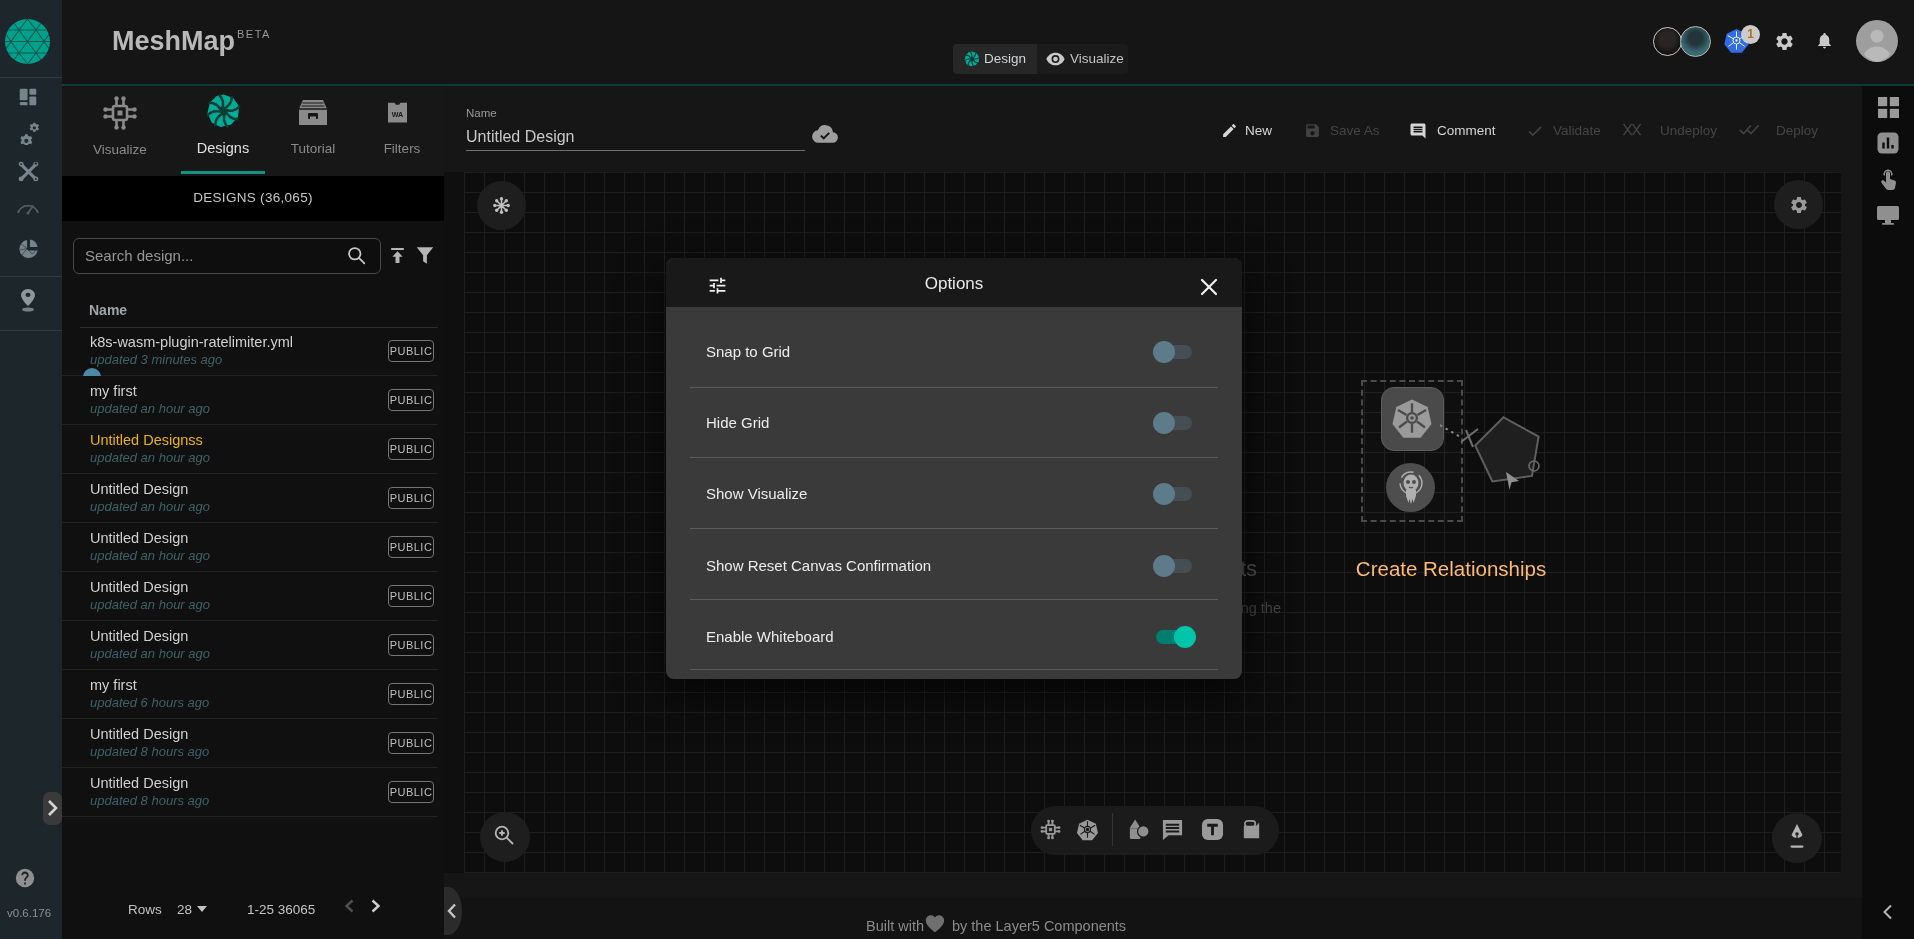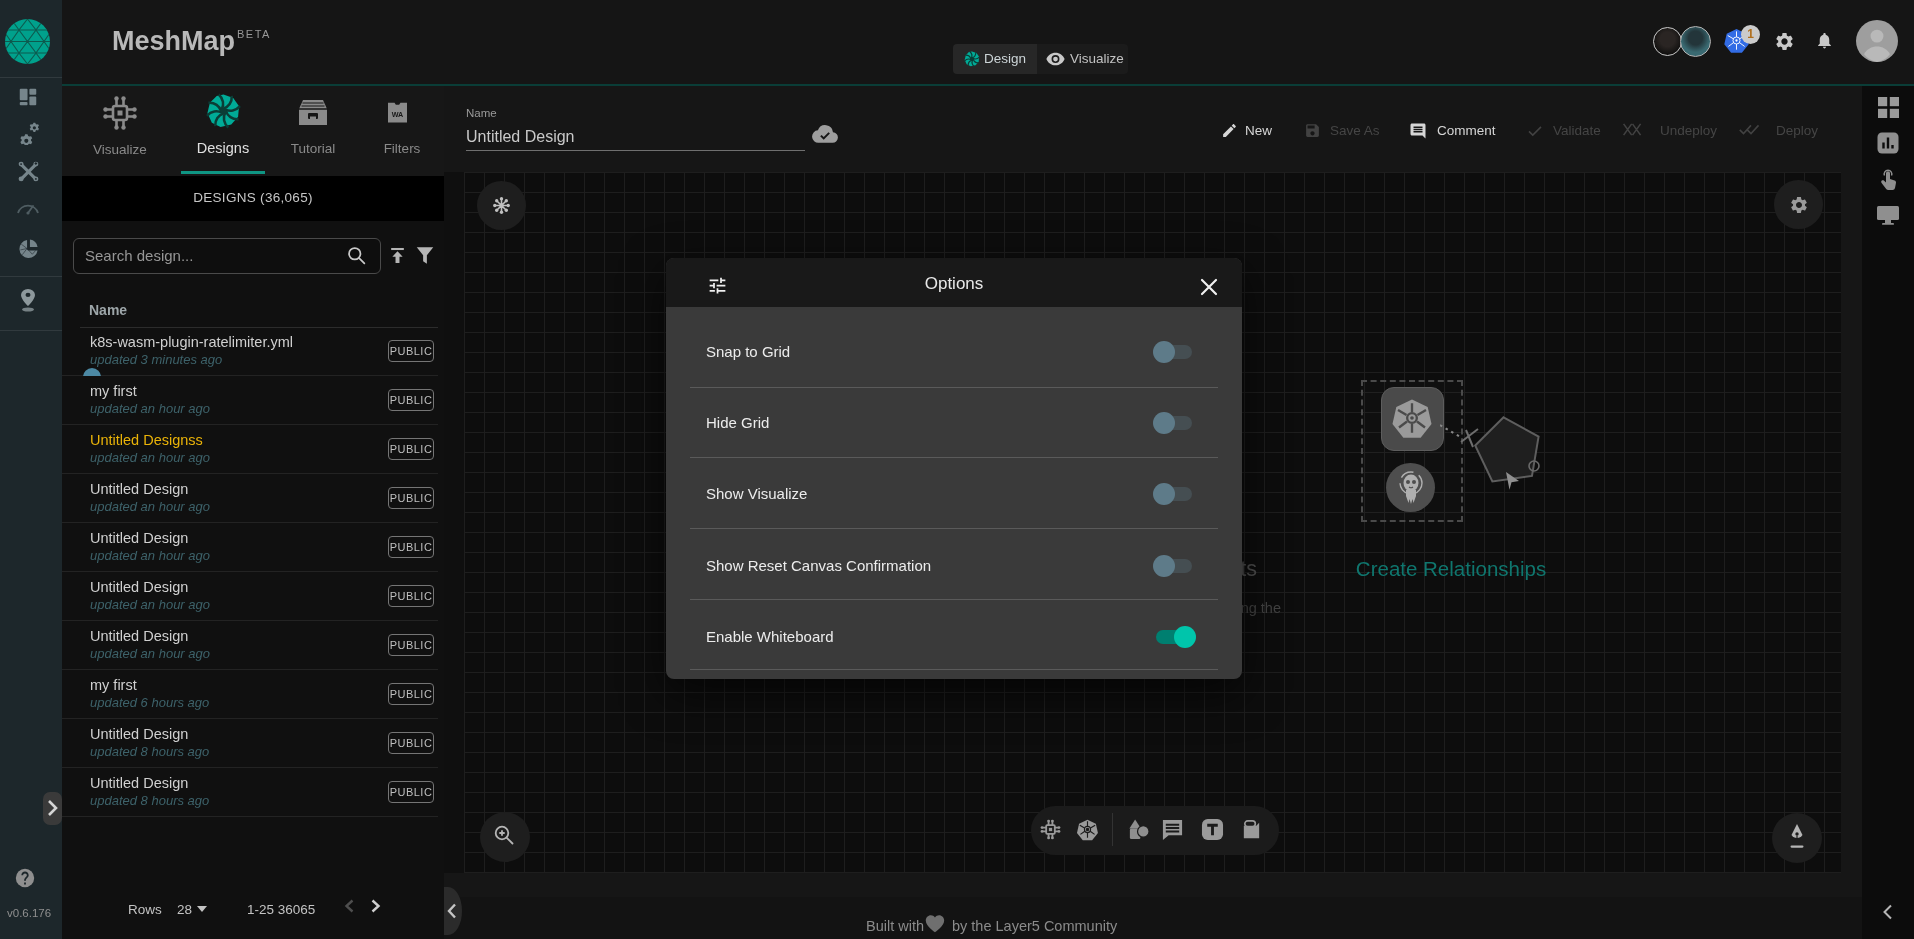--- a/index.html
+++ b/index.html
@@ -356,21 +356,21 @@
           <path fill="#b0b0b0" d="M10 20h10v6l-2.5 7-1-4-1.5 5-1.5-5-1 4-2.5-7z"></path>
         </g>
       </svg></div>
 <div class="abs" style="left:1440px;top:415px;width:110px;height:80px;" id="ic-penta"><svg viewBox="0 0 110 80" width="100%" height="100%">
 <path d="M0 10l22 13" stroke="#888" stroke-width="2" stroke-dasharray="2.5 4" fill="none"></path>
 <path d="M26 15l7 17M38 14l-17 13" stroke="#6e6e6e" stroke-width="2" fill="none"></path>
 <path d="M68 2l32 24-12 38H48L36 26z" fill="#1f1f1f" stroke="#5e5e5e" stroke-width="2" transform="rotate(-8 68 34)"></path>
 <circle cx="94" cy="51" r="5" fill="none" stroke="#6a6a6a" stroke-width="1.6"></circle>
 <path d="M66 57l13 9-7.5 1.2-2 7.5z" fill="#909090"></path>
 </svg></div>
-<div class="abs" style="left:1301px;top:557px;width:300px;text-align:center;color:#0f766e;font-size:20.5px;white-space:nowrap;">Create Relationships</div>
+<div class="abs" style="left:1301px;top:557px;width:300px;text-align:center;color:#fdba74;font-size:20.5px;white-space:nowrap;">Create Relationships</div>
 
 <div class="abs" style="left:1031px;top:806px;width:248px;height:49px;border-radius:25px;background:#1b1b1b;"></div>
 <div class="abs" style="left:1112px;top:813px;width:1px;height:33px;background:#333;"></div>
 <div id="btoolicons">
 <div class="abs" style="left:1039px;top:818px;"><svg viewBox="0 0 24 24" width="23" height="23">
           <g fill="none" stroke="#9a9a9a" stroke-width="1.9">
             <rect x="7.5" y="7.5" width="9" height="9" rx="1"></rect>
             <rect x="10.3" y="10.3" width="3.4" height="3.4" fill="#9a9a9a" stroke="none"></rect>
             <path d="M7.5 10H4M7.5 14H4M16.5 10H20M16.5 14H20M10 7.5V4M14 7.5V4M10 16.5V20M14 16.5V20"></path>
           </g>
@@ -455,21 +455,21 @@
       </svg></div>
 <div class="abs" style="left:1882px;top:904px;width:11px;height:16px;" id="rr-chev"><svg viewBox="0 0 11 16" width="100%" height="100%">
         <path fill="none" stroke="#b5b5b5" stroke-width="2" d="M9 1.5L2.5 8 9 14.5"></path>
       </svg></div>
 
 <div class="abs" style="left:444px;top:897px;width:1418px;height:42px;background:#131313;"></div>
 <div class="abs" style="left:866px;top:918px;color:#8b8b8b;font-size:14.5px;">Built with</div>
 <div class="abs" style="left:925px;top:915px;width:20px;height:19px;" id="ic-heart"><svg viewBox="0 0 24 22" width="100%" height="100%">
         <path fill="#6f6f6f" d="M12 22S0 14.5 0 6.8C0 3 3 0 6.6 0 8.8 0 10.8 1.1 12 2.8 13.2 1.1 15.2 0 17.4 0 21 0 24 3 24 6.8 24 14.5 12 22 12 22z" transform="scale(0.92) translate(1,0)"></path>
       </svg></div>
-<div class="abs" style="left:952px;top:918px;color:#8b8b8b;font-size:14.5px;">by the Layer5 Community</div>
+<div class="abs" style="left:952px;top:918px;color:#8b8b8b;font-size:14.5px;">by the Layer5 Components</div>
 
 <div class="abs" style="left:444px;top:887px;width:18px;height:48px;background:#2b2b2b;border-radius:0 14px 14px 0/0 24px 24px 0;"></div>
 <div class="abs" style="left:447px;top:903px;width:10px;height:16px;" id="hd-left"><svg viewBox="0 0 10 16" width="100%" height="100%">
         <path fill="none" stroke="#c5c5c5" stroke-width="2.4" d="M8 1.5L2 8l6 6.5"></path>
       </svg></div>
 
 <div class="abs" style="left:666px;top:258px;width:576px;height:421px;border-radius:8px;background:#3a3a3a;box-shadow:0 14px 44px rgba(0,0,0,0.65);"></div>
 <div class="abs" style="left:666px;top:258px;width:576px;height:49px;border-radius:8px 8px 0 0;background:#191919;"></div>
 <div class="abs" style="left:707px;top:275px;width:21px;height:21px;" id="ic-tune"><svg viewBox="0 0 24 24" width="100%" height="100%">
         <path fill="#f0f0f0" d="M3 17v2h6v-2H3zM3 5v2h10V5H3zm10 16v-2h8v-2h-8v-2h-2v6h2zM7 9v2H3v2h4v2h2V9H7zm14 4v-2H11v2h10zm-6-4h2V7h4V5h-4V3h-2v6z"></path>

